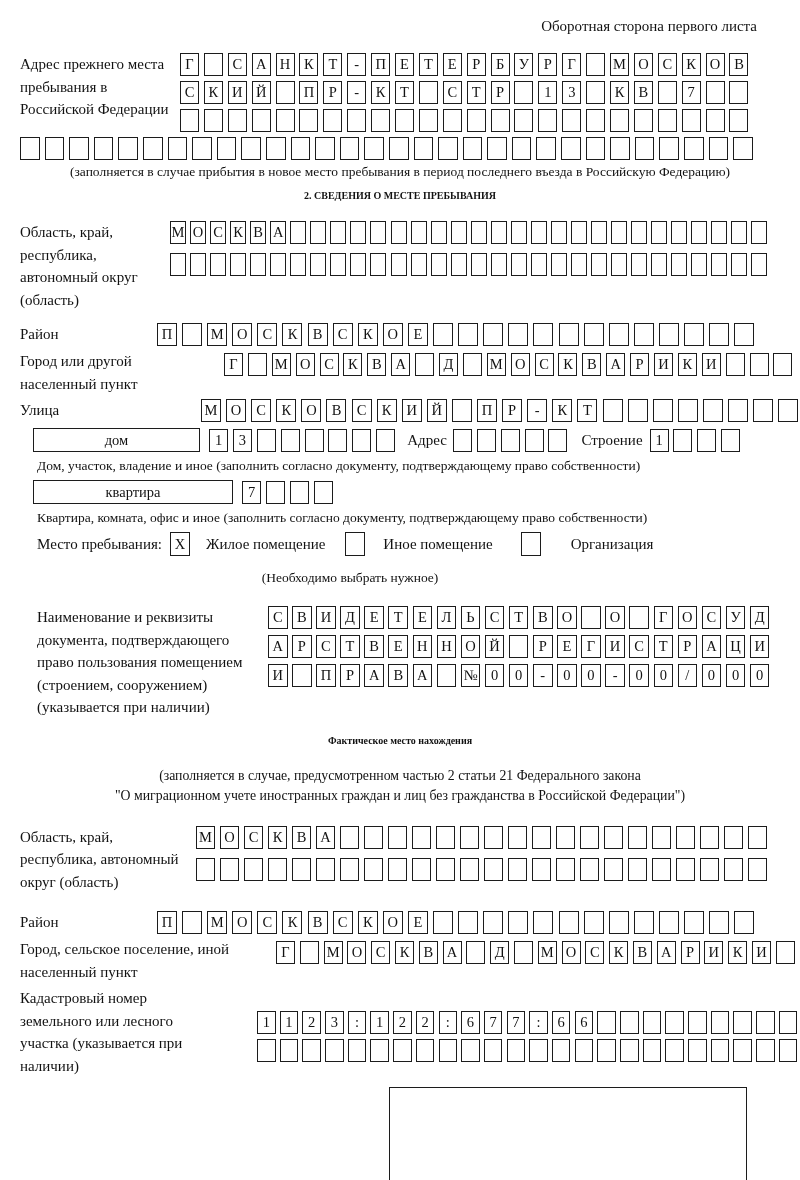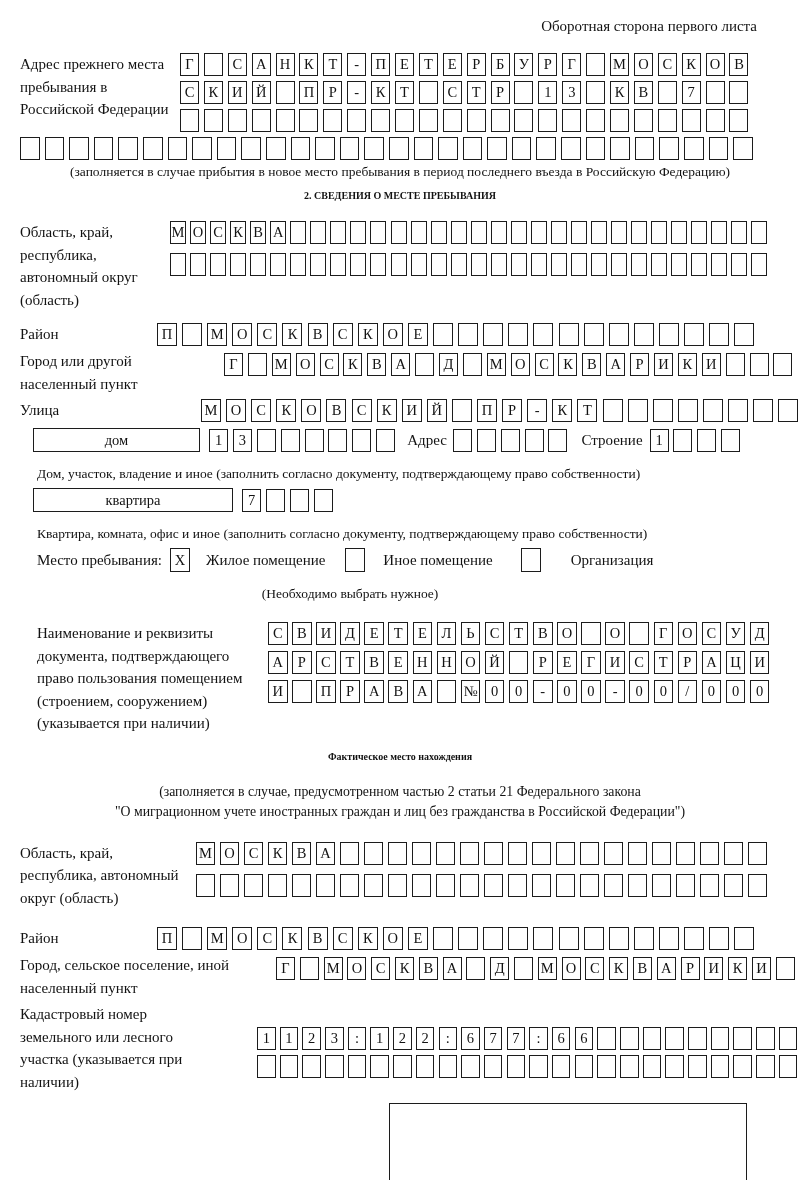--- a/index.html
+++ b/index.html
@@ -29,21 +29,21 @@
   .g22{--cw:19px;--gap:4.8px;}
   .note{font-size:13.5px;text-align:center;margin-top:4px;}
   .sec-title{font-weight:bold;font-size:10px;text-align:center;margin-top:10px;}
   .labelbox{
     box-sizing:border-box;border:1.6px solid #1c1c1c;height:24px;
     display:inline-flex;align-items:center;justify-content:center;
     font-size:14.5px;flex:none;background:#fff;
   }
   .inline-lbl{font-size:15px;flex:none;align-self:center;}
   .houserow,.aptrow,.stayrow{display:flex;align-items:center;}
-  .leftnote{font-size:13.5px;margin-top:14px;padding-left:17px;}
+  .leftnote{font-size:13.5px;margin-top:6px;padding-left:17px;}
   .center-sub{font-size:13.8px;text-align:center;line-height:1.45;}
   .stamp-wrap{margin-left:335px;width:425px;margin-top:10px;}
   .stamp-box{width:358px;height:176px;border:1.6px solid #1c1c1c;margin:0 auto;box-sizing:border-box;background:#fff;}
   .mt4{margin-top:4px;gap:44px;} .mt6{margin-top:6px;} .mt8{margin-top:20px;gap:13px;} .mt10{margin-top:18px;} .mt12{margin-top:12px;}
 </style>
 </head>
 <body>
 
 <div class="hdr-note">Оборотная сторона первого листа</div>
 

